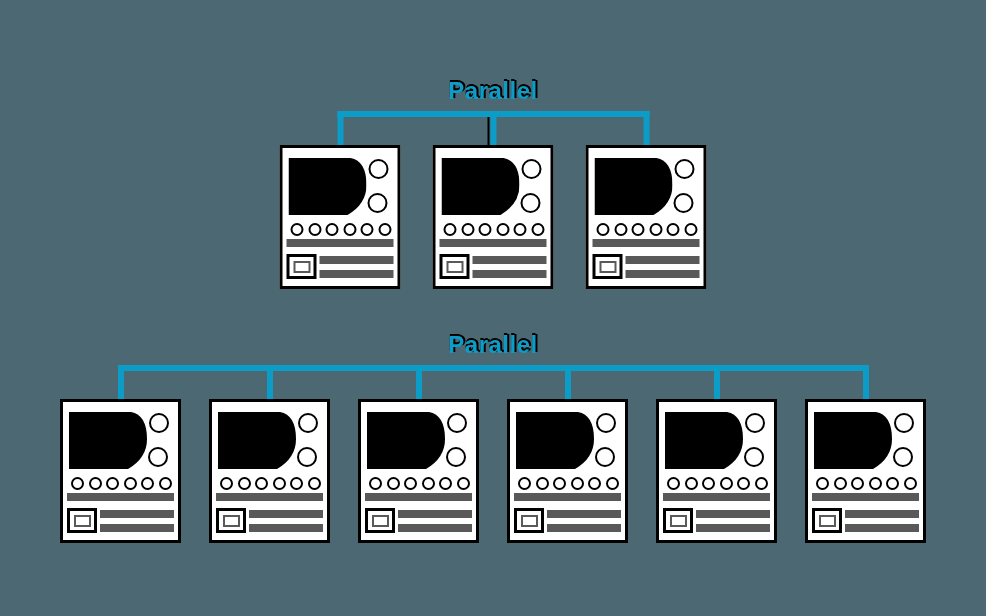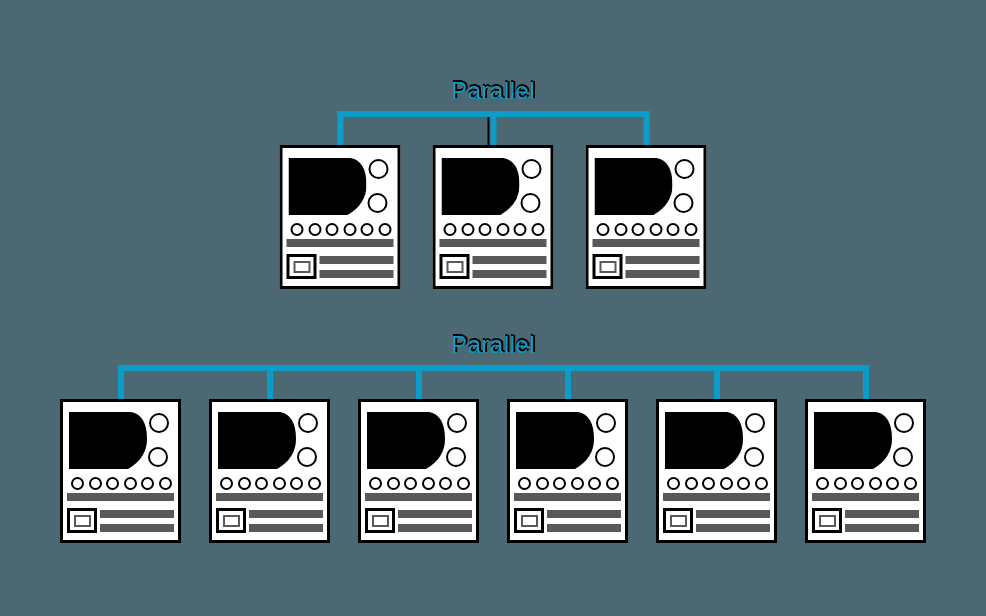--- a/index.html
+++ b/index.html
@@ -22,21 +22,21 @@
     left:50%;
     transform:translateX(-50%);
     display:flex;
     flex-direction:column;
     align-items:center;
   }
   #group-top{top:78px;}
   #group-bottom{top:332px;}
   .group-label{
     font-size:24px;
-    font-weight:400;
+    font-weight:700;
     line-height:26px;
     color:var(--accent);
     text-shadow:0 -2px 0 var(--ink), 2px -1px 0 var(--ink);
     margin-bottom:7px;
     letter-spacing:.5px;
   }
   .bracket{position:relative;height:34px;}
   .bracket-bar{position:absolute;top:0;height:6px;background:var(--accent);}
   .bracket-stem{position:absolute;top:0;width:6px;height:34px;background:var(--accent);}
   .stem-ghost::before{

